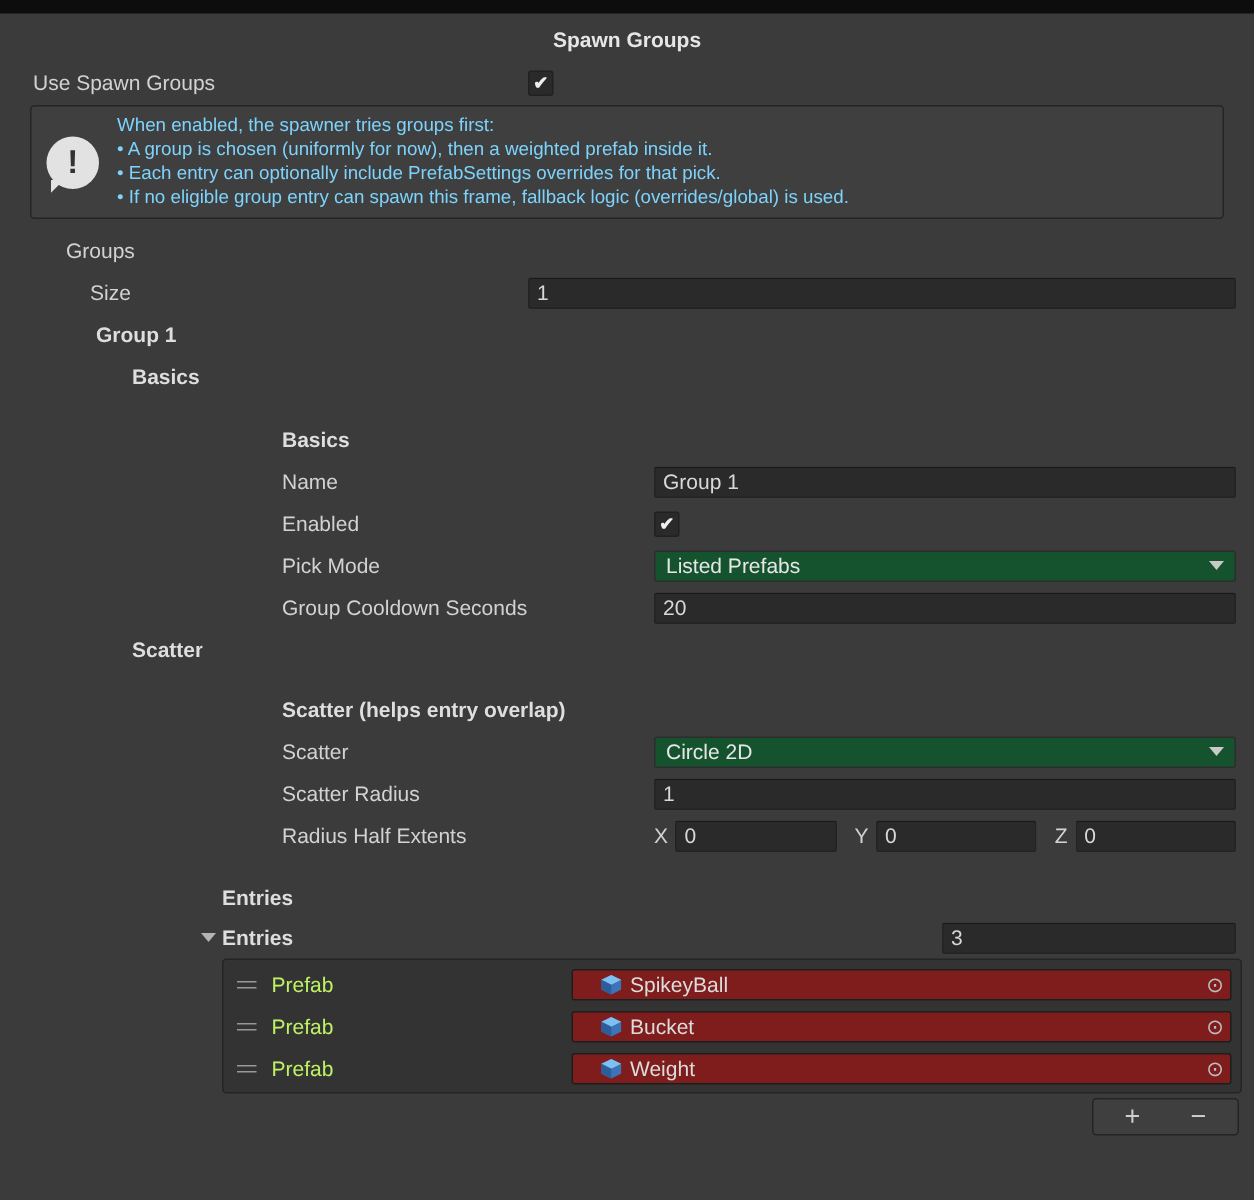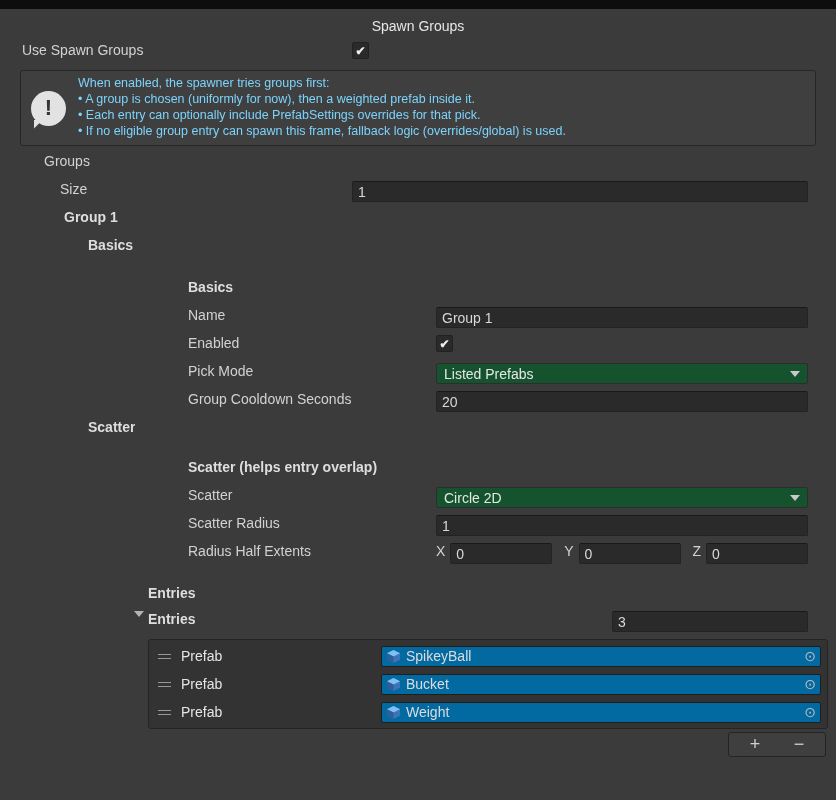--- a/index.html
+++ b/index.html
@@ -1,21 +1,21 @@
 <!DOCTYPE html>
 <html><head>
 <meta charset="utf-8">
 <style>
 *{box-sizing:border-box;margin:0;padding:0}
 html,body{width:836px;height:800px}
 body{background:#3b3b3b;font-family:"Liberation Sans",sans-serif;font-size:14px;color:#d2d2d2;overflow:hidden}
 .topbar{height:9px;background:#0d0d0d}
 .title-row{height:33px;display:flex;align-items:center;justify-content:center}
-.title{font-weight:normal;color:#e6e6e6}
-.row{display:flex;height:28px;padding-right:28px}
+.title{font-weight:bold;color:#e6e6e6}
+.row{display:flex;align-items:center;height:28px;padding-right:12px}
 .row.h26{height:26px}
 .lbl{white-space:nowrap;overflow:hidden}
 .bold{font-weight:bold;color:#dedede}
 .w330{width:330px}.w292{width:292px}.w248{width:248px}.w196{width:196px;flex:none}
 .p22{padding-left:22px}.p44{padding-left:44px}.p60{padding-left:60px}.p64{padding-left:64px}
 .p88{padding-left:88px}.p130{padding-left:130px}.p148{padding-left:148px}.p188{padding-left:188px}
 .spacer12{height:12px}.spacer14{height:14px}
 .field{height:21px;background:#2a2a2a;border:1px solid #232323;border-top-color:#191919;border-radius:2px;display:flex;align-items:center;padding:0 5px;color:#d8d8d8}
 .grow{flex:1;min-width:0}
 .checkbox{width:17px;height:17px;background:#2a2a2a;border:1px solid #212121;border-radius:2px;display:flex;align-items:center;justify-content:center;color:#efefef;font-size:12px;font-weight:bold}
@@ -26,22 +26,22 @@
 .warnicon::after{content:"";position:absolute;left:3px;bottom:-3px;width:9px;height:9px;background:#e2e2e2;clip-path:polygon(0 100%,0 0,100% 0)}
 .helptext{font-size:12.5px;line-height:15.8px;color:#7dd3fc}
 .axis-lbl{margin:0 5px 0 0;color:#d2d2d2}
 .axis-gap{width:12px}
 .foldout{width:18px;display:flex;justify-content:center;flex-shrink:0}
 .fo-arrow{width:0;height:0;border-left:5px solid transparent;border-right:5px solid transparent;border-top:6px solid #b4b4b4}
 .entries-box{margin:0 8px 0 148px;background:#333333;border:1px solid #242424;border-radius:3px;padding:2px 0}
 .entry-row{display:flex;align-items:center;height:28px;padding:0 6px}
 .drag{width:13px;margin:0 10px 0 3px;display:flex;flex-direction:column;gap:3px;flex-shrink:0}
 .drag i{display:block;height:1px;background:#989898}
-.entry-lbl{width:200px;color:#e5e5e5;white-space:nowrap;overflow:hidden}
-.objfield{flex:1;height:21px;background:#0369a1;border:1px solid #1e1e1e;border-radius:2px;display:flex;align-items:center;padding-left:4px;color:#dcdcdc;overflow:hidden}
+.entry-lbl{width:200px;color:#bef264;white-space:nowrap;overflow:hidden}
+.objfield{flex:1;height:21px;background:#7f1d1d;border:1px solid #1e1e1e;border-radius:2px;display:flex;align-items:center;padding-left:18px;color:#dcdcdc;overflow:hidden}
 .cube{width:15px;height:15px;margin-right:5px;flex-shrink:0}
 .picker{margin-left:auto;width:20px;height:100%;display:flex;align-items:center;justify-content:center;color:#bdbdbd;font-size:14px}
 .footer-wrap{display:flex;justify-content:flex-end;margin:3px 10px 0 0}
 .footer-bar{width:98px;height:25px;background:#3f3f3f;border:1px solid #242424;border-radius:3px;display:flex;align-items:center;justify-content:center}
 .fbtn{width:44px;text-align:center;color:#cfcfcf;font-size:18px;line-height:21px;cursor:default}
 </style>
 </head>
 <body>
 
 <div>

